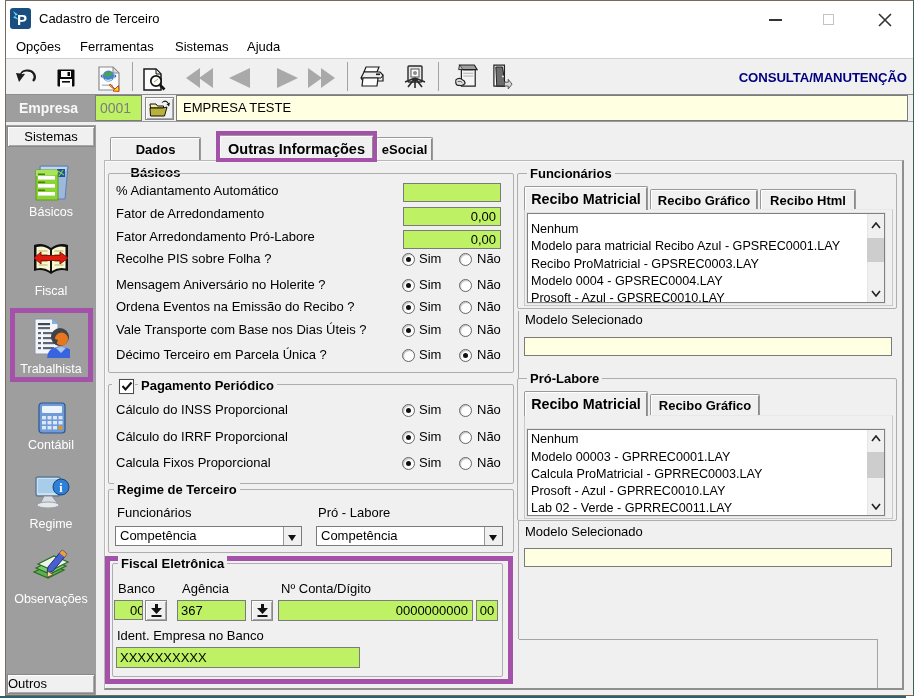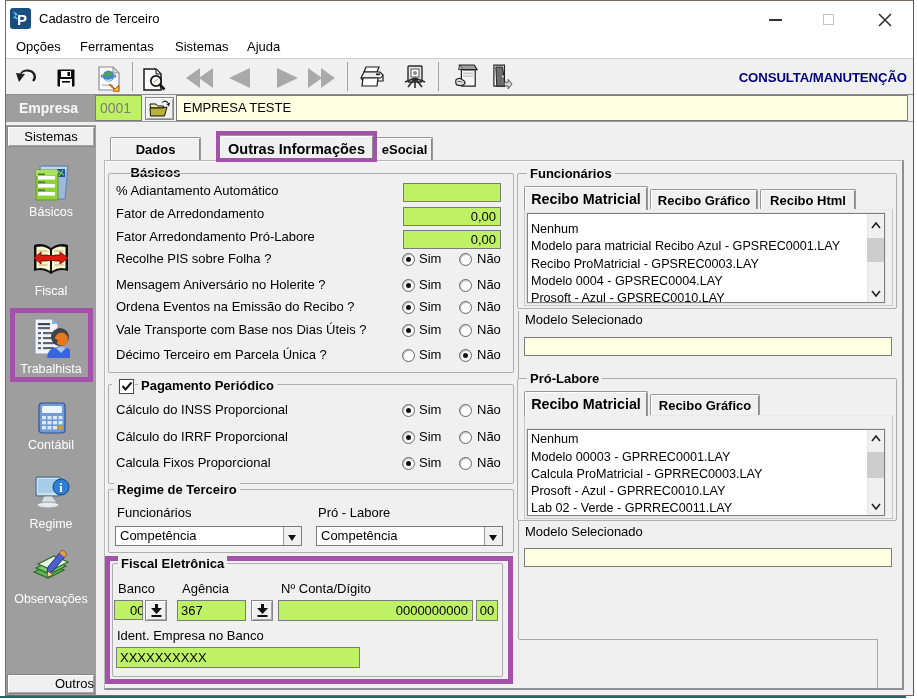--- a/index.html
+++ b/index.html
@@ -241,21 +241,21 @@
 
 <svg class="abs" style="left:32px;top:548px" width="38" height="38" viewBox="0 0 38 38">
 <path d="M2 24 l16 -8 l14 6 l-16 8 z" fill="#58b24e" stroke="#2a6b24" stroke-width="1.2"></path>
 <path d="M4 20 l16 -8 l14 6 l-16 8 z" fill="#7ccb72" stroke="#2a6b24" stroke-width="1.2"></path>
 <path d="M6 16 l16 -8 l14 6 l-16 8 z" fill="#e9f7e7" stroke="#2a6b24" stroke-width="1.2"></path>
 <path d="M30 2 l5 4 l-14 17 l-6 2 l1 -6 z" fill="#4a5fd0" stroke="#1f2d7a" stroke-width="1"></path>
 <path d="M30 2 l5 4 l-2.5 3 l-5 -4 z" fill="#f0a02f"></path>
 <path d="M16 23 l5 4 l-6 2 z" fill="#f5d9a8" stroke="#6b4e18" stroke-width="0.8"></path>
 </svg>
 <div class="slbl" style="left:6px;top:592px">Observações</div>
-<div class="btnr" style="left:7px;top:674px;width:88px;height:20px;font-size:13px;text-align:right;line-height:18px;color:#000">Outros</div>
+<div class="btnr" style="left:7px;top:674px;width:88px;height:20px;font-size:13px;text-align:left;line-height:18px;color:#000">Outros</div>
 </div>
 
 <div id="maintabs">
 
 <div class="abs" style="left:104px;top:160px;width:800px;height:530px;background:#f0f0f0;border:1px solid #b8b8b8;border-right:2px solid #8f8f8f;border-bottom:2px solid #8f8f8f;box-shadow:inset 1px 1px 0 #fafafa"></div>
 <div class="tab" style="left:110px;top:137px;width:91px;height:23px;line-height:23px">Dados Básicos</div>
 <div class="tab" style="left:376px;top:137px;width:57px;height:23px;line-height:23px">eSocial</div>
 <div class="tab" style="left:219px;top:135px;width:155px;height:26px;line-height:26px;z-index:3;font-size:14.5px">Outras Informações</div>
 <div class="purp" style="left:216px;top:131px;width:161px;height:31px;z-index:4"></div>
 </div>

